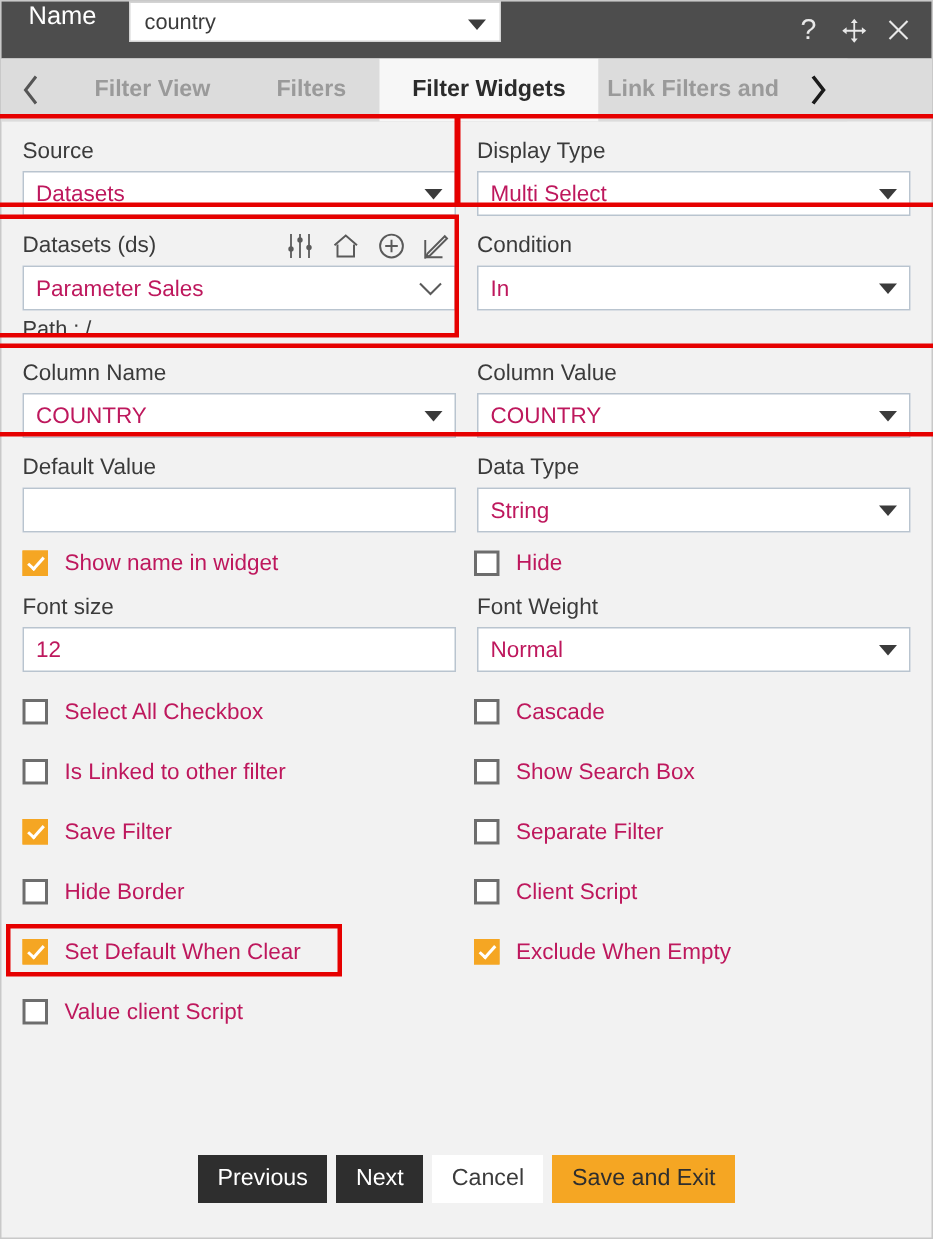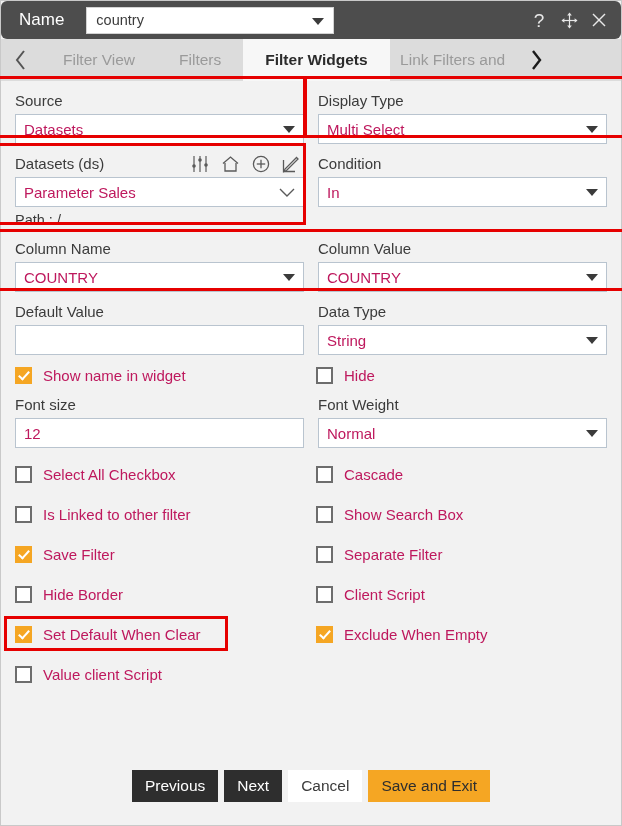--- a/index.html
+++ b/index.html
@@ -24,25 +24,23 @@
     background: #f2f2f2;
     display: flex;
     flex-direction: column;
   }
 
   
   .titlebar {
     height: 38px;
     background: #4d4d4d;
     display: flex;
-    align-items: center;
     flex: 0 0 auto;
     padding: 0 8px 0 18px;
     box-sizing: border-box;
-    border-radius: 6px;
   }
   .titlebar-label {
     color: #ffffff;
     font-size: 17px;
     margin-right: 22px;
     white-space: nowrap;
   }
   .name-field {
     position: relative;
     flex: 0 0 auto;
@@ -117,20 +115,21 @@
     display: flex;
     align-items: center;
     justify-content: center;
     padding: 0 22px;
     font-size: 15.5px;
     color: #9a9a9a;
     background: #dcdcdc;
     white-space: nowrap;
     cursor: pointer;
     box-sizing: border-box;
+    font-weight: bold;
   }
   .tab.active {
     background: #f7f7f7;
     color: #2b2b2b;
     font-weight: bold;
   }
   .tab.clipped {
     overflow: hidden;
     max-width: 126px;
     justify-content: center;

